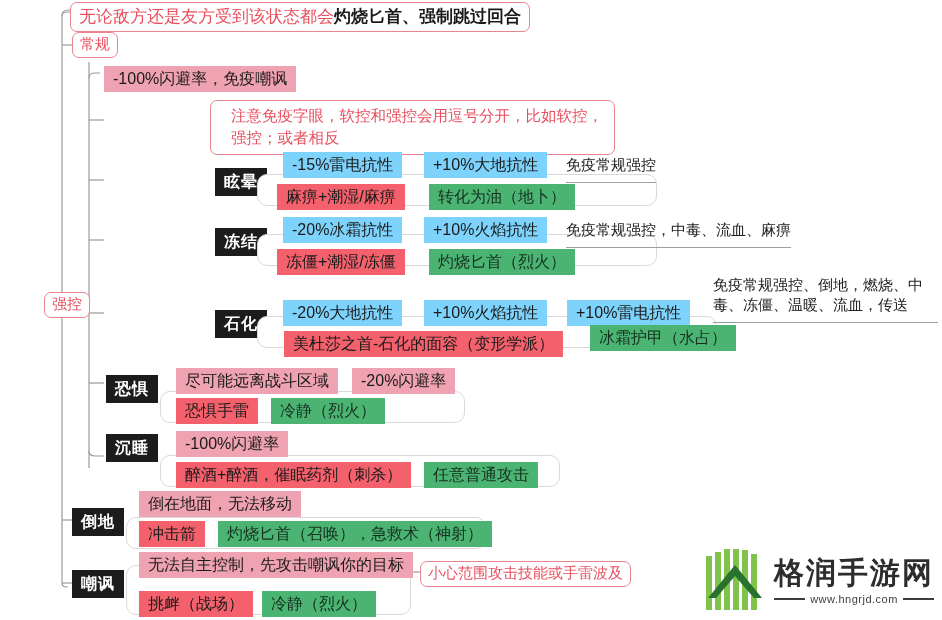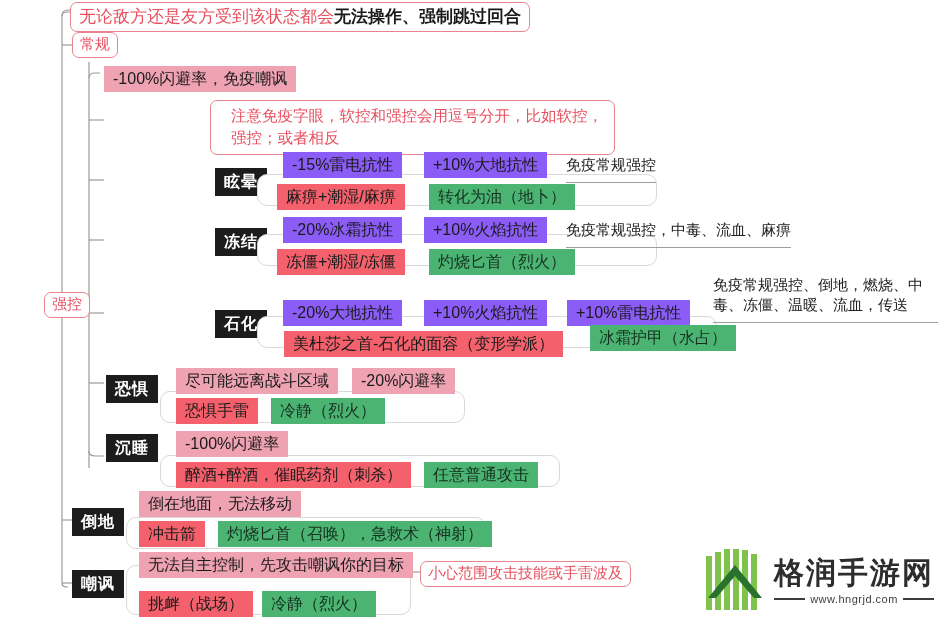--- a/index.html
+++ b/index.html
@@ -63,21 +63,21 @@
 
   
   .chip {
     position:absolute;
     font-size:16px;
     line-height:1.2;
     padding:3px 9px 4px 9px;
     white-space:nowrap;
     color:#1a1a1a;
   }
-  .chip.lgreen { background:#8b5cf6; }
+  .chip.lgreen { background:#7dd3fc; }
   .chip.dgreen { background:#4cb473; color:#14301f; }
   .chip.red    { background:#f4616c; }
   .chip.pink   { background:#efa2b2; }
 
   
   .plain {
     position:absolute;
     font-size:15px;
     color:#222222;
     line-height:1.32;
@@ -126,21 +126,21 @@
 
     <path d="M66 520 H74"></path>
     <path d="M66 583 H74"></path>
 
     <path d="M403 572 H420"></path>
   </svg>
 
   <div class="node pinkbox small" style="left:4px; top:292px;margin-left:40px;">强控</div>
 
   <div class="node pinkbox noteline" style="left:70px; top:2px;">
-    <span>无论敌方还是友方受到该状态都会</span><b>无法操作、强制跳过回合</b>
+    <span>无论敌方还是友方受到该状态都会</span><b>灼烧匕首、强制跳过回合</b>
   </div>
 
   <div class="node pinkbox small" style="left:72px; top:32px;">常规</div>
 
   <div class="chip pink" style="left:104px; top:66px;">-100%闪避率，免疫嘲讽</div>
 
   <div class="node pinkbox wrapnote" style="left:210px; top:100px;">注意免疫字眼，软控和强控会用逗号分开，比如软控，强控；或者相反</div>
 
   <div class="node blacklabel" style="left:215px; top:168px;">眩晕</div>
   <div class="group" style="left:257px; top:174px; width:400px; height:32px;"></div>

